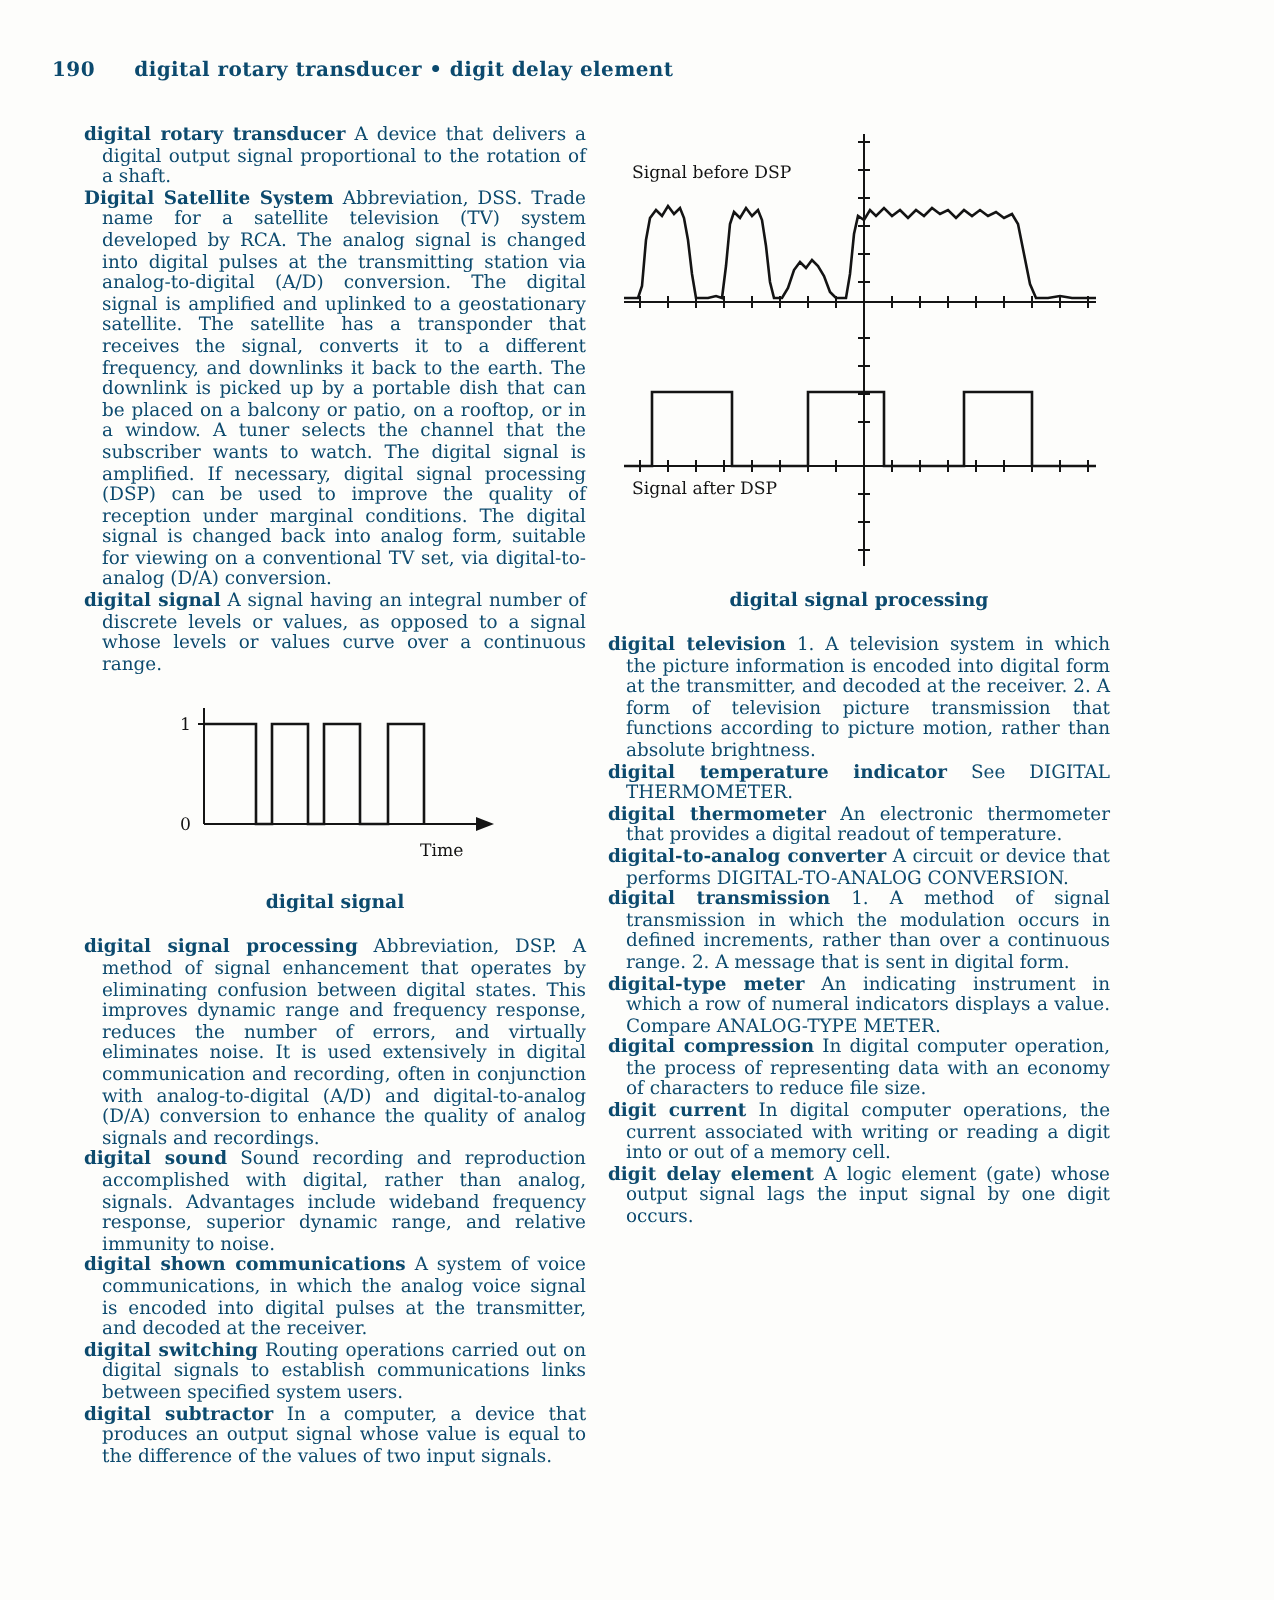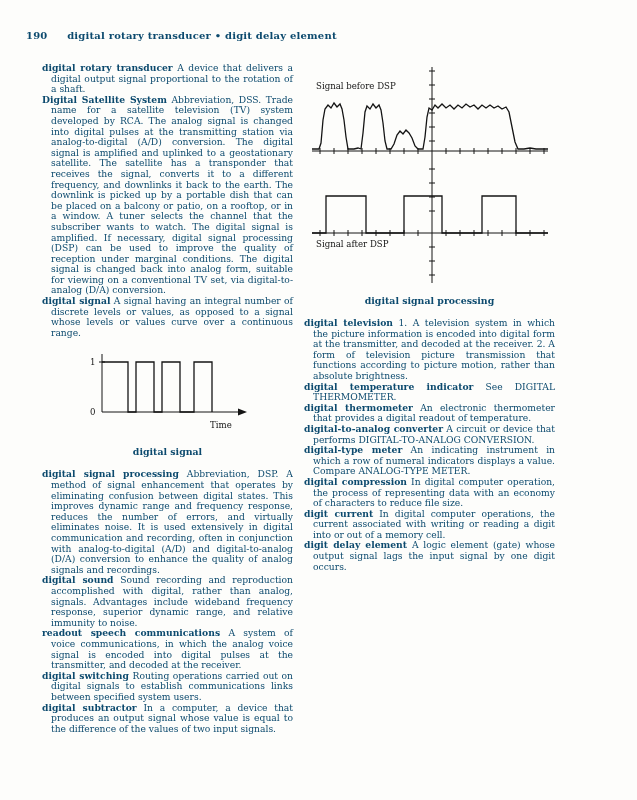--- a/index.html
+++ b/index.html
@@ -57,21 +57,21 @@
           <polyline class="stroke" stroke-width="1.3" points="22,14 48,14 48,64 56,64 56,14 74,14 74,64 82,64 82,14 100,14 100,64 114,64 114,14 132,14 132,64"></polyline>
           <text x="130" y="80">Time</text>
         </svg>
         <div class="fig-caption">digital signal</div>
       </div>
 
       <p class="entry"><span class="term">digital signal processing</span> <span>Abbreviation, DSP. A method of signal enhancement that operates by eliminating confusion between digital states. This improves dynamic range and frequency response, reduces the number of errors, and virtually eliminates noise. It is used extensively in digital communication and recording, often in conjunction with analog-to-digital (A/D) and digital-to-analog (D/A) conversion to enhance the quality of analog signals and recordings.</span></p>
 
       <p class="entry"><span class="term">digital sound</span> <span>Sound recording and reproduction accomplished with digital, rather than analog, signals. Advantages include wideband frequency response, superior dynamic range, and relative immunity to noise.</span></p>
 
-      <p class="entry"><span class="term">readout speech communications</span> <span>A system of voice communications, in which the analog voice signal is encoded into digital pulses at the transmitter, and decoded at the receiver.</span></p>
+      <p class="entry"><span class="term">digital shown communications</span> <span>A system of voice communications, in which the analog voice signal is encoded into digital pulses at the transmitter, and decoded at the receiver.</span></p>
 
       <p class="entry"><span class="term">digital switching</span> <span>Routing operations carried out on digital signals to establish communications links between specified system users.</span></p>
 
       <p class="entry"><span class="term">digital subtractor</span> <span>In a computer, a device that produces an output signal whose value is equal to the difference of the values of two input signals.</span></p>
 
     </div>
 
     <div class="col">
 
       <div class="fig" style="margin-top:2px">
@@ -97,20 +97,21 @@
 
       <p class="entry"><span class="term">digital television</span> <span>1. A television system in which the picture information is encoded into digital form at the transmitter, and decoded at the receiver. 2. A form of television picture transmission that functions according to picture motion, rather than absolute brightness.</span></p>
 
       <p class="entry"><span class="term">digital temperature indicator</span> <span>See DIGITAL THERMOMETER.</span></p>
 
       <p class="entry"><span class="term">digital thermometer</span> <span>An electronic thermometer that provides a digital readout of temperature.</span></p>
 
 
       <p class="entry"><span class="term">digital-to-analog converter</span> <span>A circuit or device that performs DIGITAL-TO-ANALOG CONVERSION.</span></p>
 
+      <p class="entry"><span class="term">digital transmission</span> <span>1. A method of signal transmission in which the modulation occurs in defined increments, rather than over a continuous range. 2. A message that is sent in digital form.</span></p>
 
       <p class="entry"><span class="term">digital-type meter</span> <span>An indicating instrument in which a row of numeral indicators displays a value. Compare ANALOG-TYPE METER.</span></p>
 
 
 
       <p class="entry"><span class="term">digital compression</span> <span>In digital computer operation, the process of representing data with an economy of characters to reduce file size.</span></p>
 
       <p class="entry"><span class="term">digit current</span> <span>In digital computer operations, the current associated with writing or reading a digit into or out of a memory cell.</span></p>
 
       <p class="entry"><span class="term">digit delay element</span> <span>A logic element (gate) whose output signal lags the input signal by one digit occurs.</span></p>

